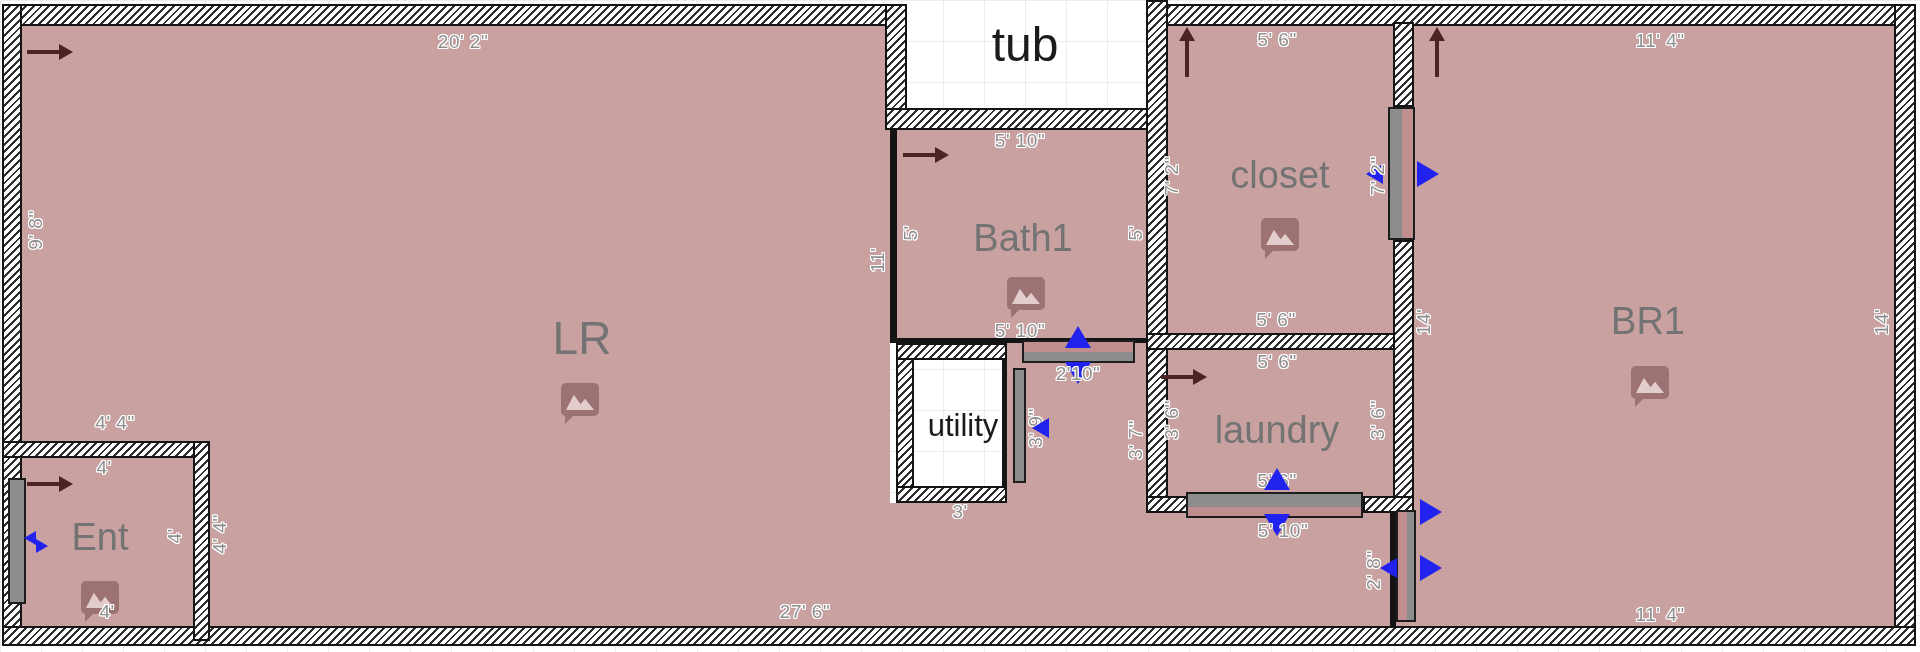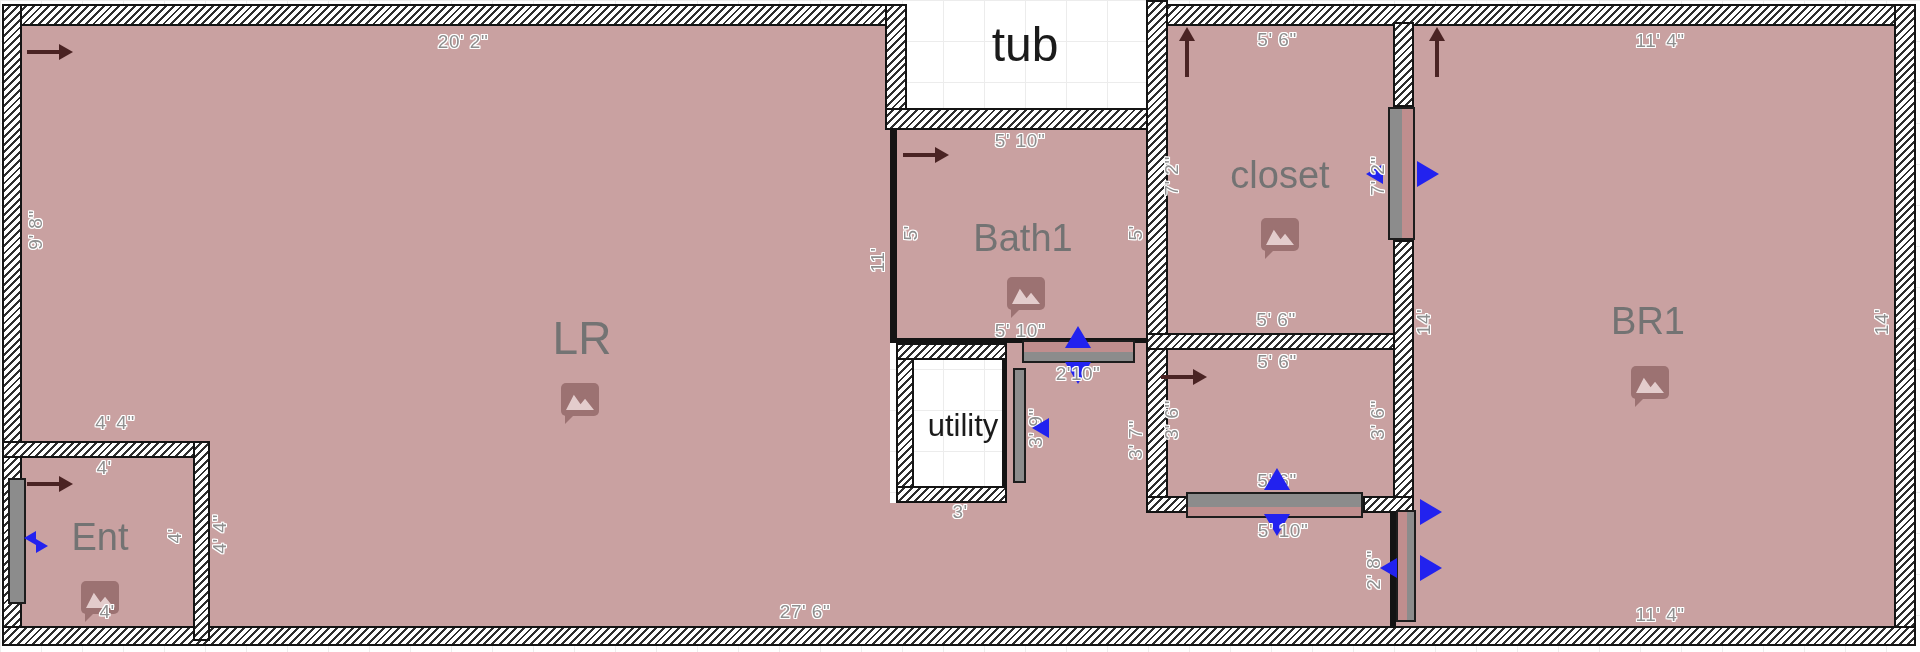--- a/index.html
+++ b/index.html
@@ -141,20 +141,21 @@
   <div class="photo" style="left:561px;top:383px"></div>
   <div class="photo" style="left:1007px;top:277px"></div>
   <div class="photo" style="left:1261px;top:218px"></div>
   <div class="photo" style="left:1631px;top:366px"></div>
   <div class="photo" style="left:81px;top:581px"></div>
 
   <div class="rlabel big" style="left:582px;top:338px">LR</div>
   <div class="rlabel" style="left:1023px;top:238px">Bath1</div>
   <div class="rlabel dark" style="left:1025px;top:44px">tub</div>
   <div class="rlabel" style="left:1280px;top:175px">closet</div>
+  <div class="rlabel" style="left:1277px;top:430px">laundry</div>
   <div class="rlabel dark-sm" style="left:963px;top:426px">utility</div>
   <div class="rlabel" style="left:1648px;top:321px">BR1</div>
   <div class="rlabel" style="left:100px;top:537px">Ent</div>
 
   <div class="dim" style="left:463px;top:42px">20' 2"</div>
   <div class="dim" style="left:805px;top:612px">27' 6"</div>
   <div class="dim" style="left:1020px;top:141px">5' 10"</div>
   <div class="dim" style="left:1020px;top:331px">5' 10"</div>
   <div class="dim" style="left:1078px;top:374px">2'10"</div>
   <div class="dim" style="left:960px;top:512px">3'</div>

